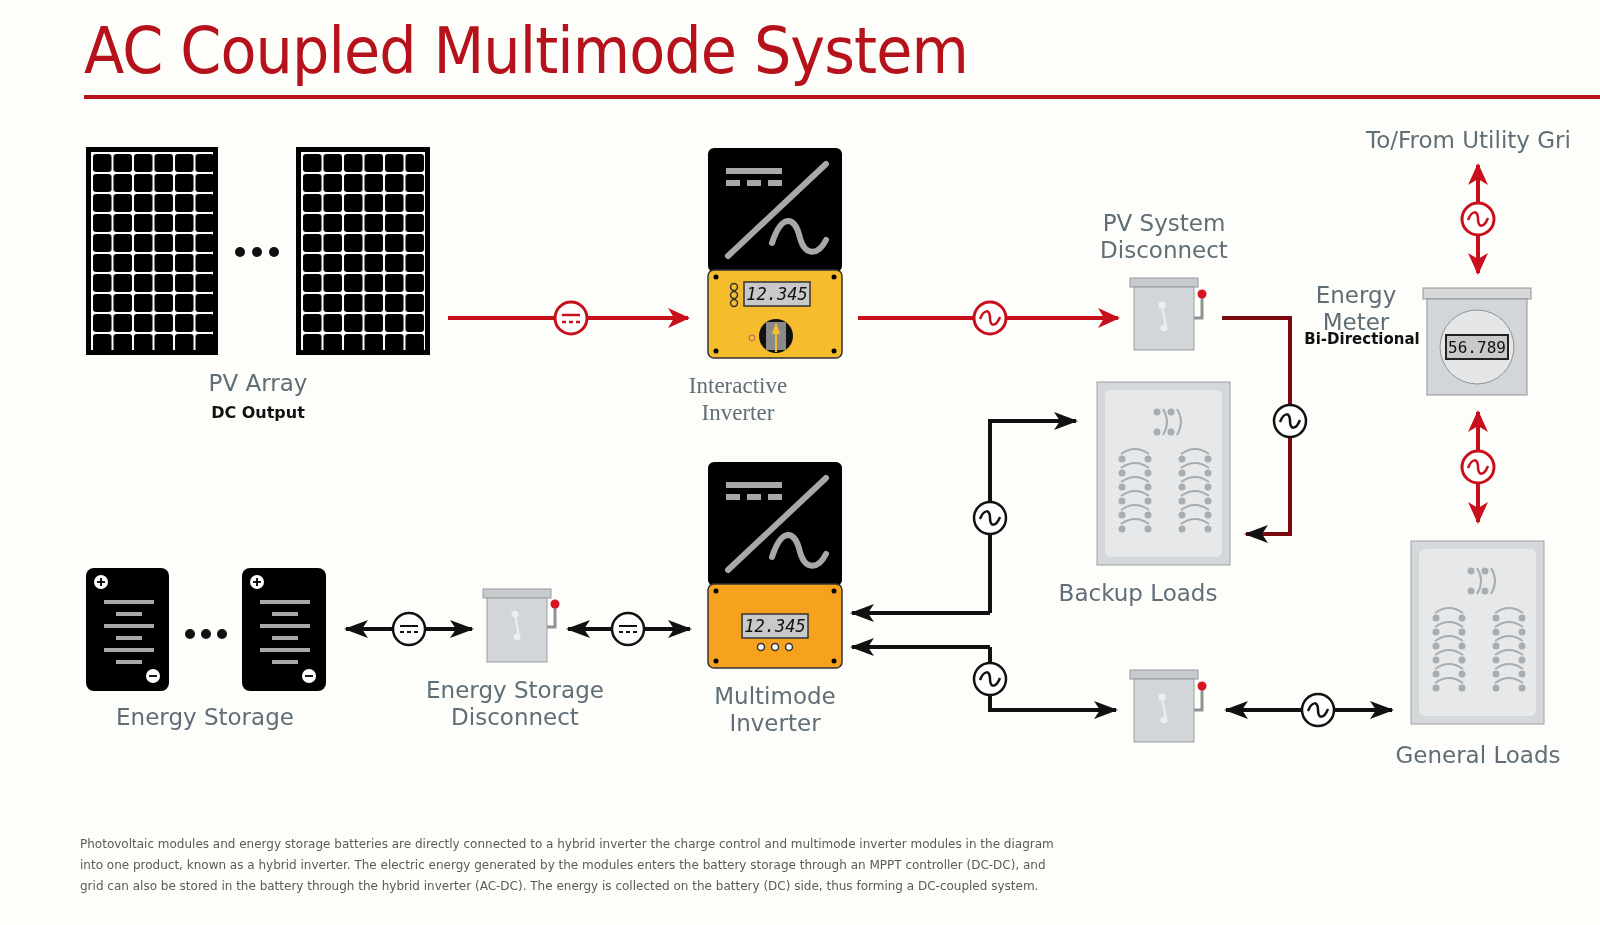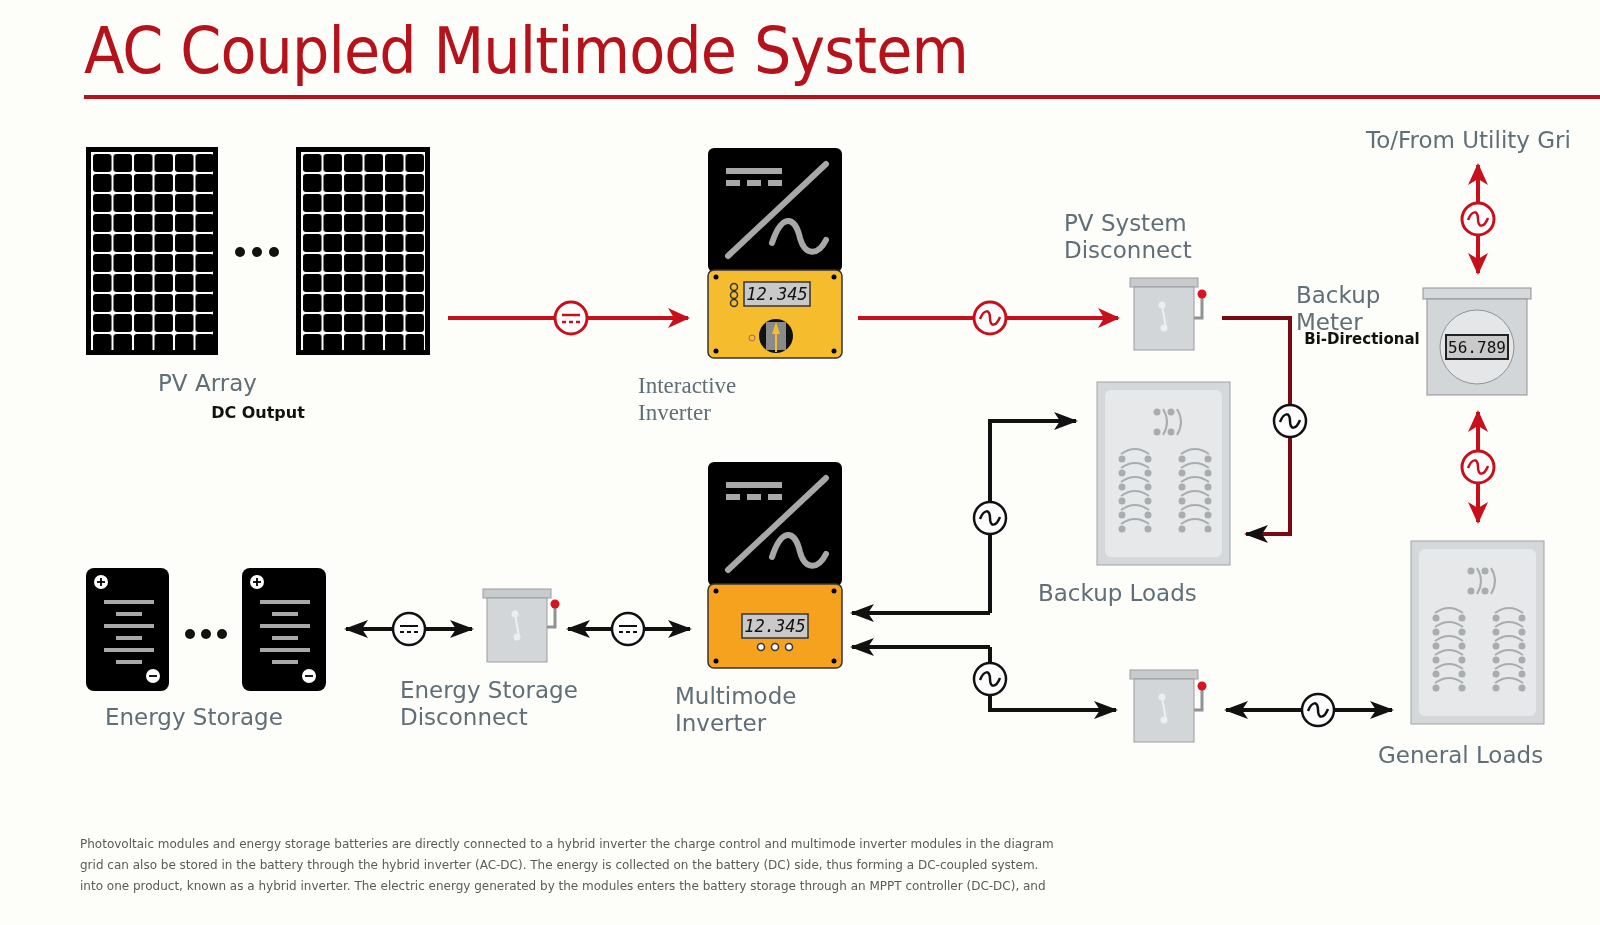--- a/index.html
+++ b/index.html
@@ -1,20 +1,20 @@
 <!DOCTYPE html>
 <html><head>
 <meta charset="utf-8">
 <style>
   html,body{margin:0;padding:0;}
   body{width:1600px;height:925px;background:#fdfdf9;position:relative;overflow:hidden;font-family:"DejaVu Sans","Liberation Sans",sans-serif;color:#5e6b73;}
   .title{position:absolute;left:84px;top:14px;font-size:64px;color:#b5121b;font-weight:normal;letter-spacing:-1px;font-family:"DejaVu Sans",sans-serif;transform:scaleX(0.92);transform-origin:left top;white-space:nowrap;}
   .title-rule{position:absolute;left:84px;top:95px;width:1516px;height:4px;background:#b5121b;}
   svg.diagram{position:absolute;left:0;top:0;}
-  .lbl{position:absolute;text-align:left;font-size:23px;color:#5f6e77;line-height:27px;white-space:nowrap;}
+  .lbl{position:absolute;text-align:center;font-size:23px;color:#5f6e77;line-height:27px;white-space:nowrap;}
   .lbl-sub{position:absolute;text-align:center;font-size:16px;color:#111;font-weight:bold;white-space:nowrap;}
   .cn{position:absolute;left:80px;top:776px;width:1500px;font-size:16px;line-height:21px;color:#d7141f;font-weight:bold;white-space:nowrap;}
   .en{position:absolute;left:80px;top:834px;width:1300px;font-size:12px;line-height:21px;color:#5a5a5a;white-space:nowrap;overflow:hidden;}
   .readout{font-family:"DejaVu Sans Mono",monospace;}
 </style>
 </head>
 <body>
 
 <div class="title">AC Coupled Multimode System</div>
 <div class="title-rule"></div>
@@ -346,21 +346,21 @@
 </div>
 
 <div class="lbl" style="left:1064px;top:210px;width:200px;">
   <div>PV System</div>
   <div>Disconnect</div>
 </div>
 
 <div class="lbl" style="left:1366px;top:127px;text-align:right;">To/From Utility Gri</div>
 
 <div class="lbl" style="left:1296px;top:282px;width:120px;">
-  <div>Backup</div>
+  <div>Energy</div>
   <div>Meter</div>
 </div>
 <div class="lbl-sub" style="left:1300px;top:330px;width:124px;font-size:15px;">Bi-Directional</div>
 
 <div class="lbl" style="left:1038px;top:580px;width:200px;">Backup Loads</div>
 <div class="lbl" style="left:1378px;top:742px;width:200px;">General Loads</div>
 
 <div class="lbl" style="left:105px;top:704px;width:200px;">Energy Storage</div>
 
 <div class="lbl" style="left:400px;top:677px;width:230px;">
@@ -370,15 +370,15 @@
 
 <div class="lbl" style="left:675px;top:683px;width:200px;">
   <div>Multimode</div>
   <div>Inverter</div>
 </div>
 
 <div class="cn">
 </div>
 <div class="en">
   <div>Photovoltaic modules and energy storage batteries are directly connected to a hybrid inverter the charge control and multimode inverter modules in the diagram</div>
+  <div>into one product, known as a hybrid inverter. The electric energy generated by the modules enters the battery storage through an MPPT controller (DC-DC), and</div>
   <div>grid can also be stored in the battery through the hybrid inverter (AC-DC). The energy is collected on the battery (DC) side, thus forming a DC-coupled system.</div>
-  <div>into one product, known as a hybrid inverter. The electric energy generated by the modules enters the battery storage through an MPPT controller (DC-DC), and</div>
 </div>
 
 </body></html>

